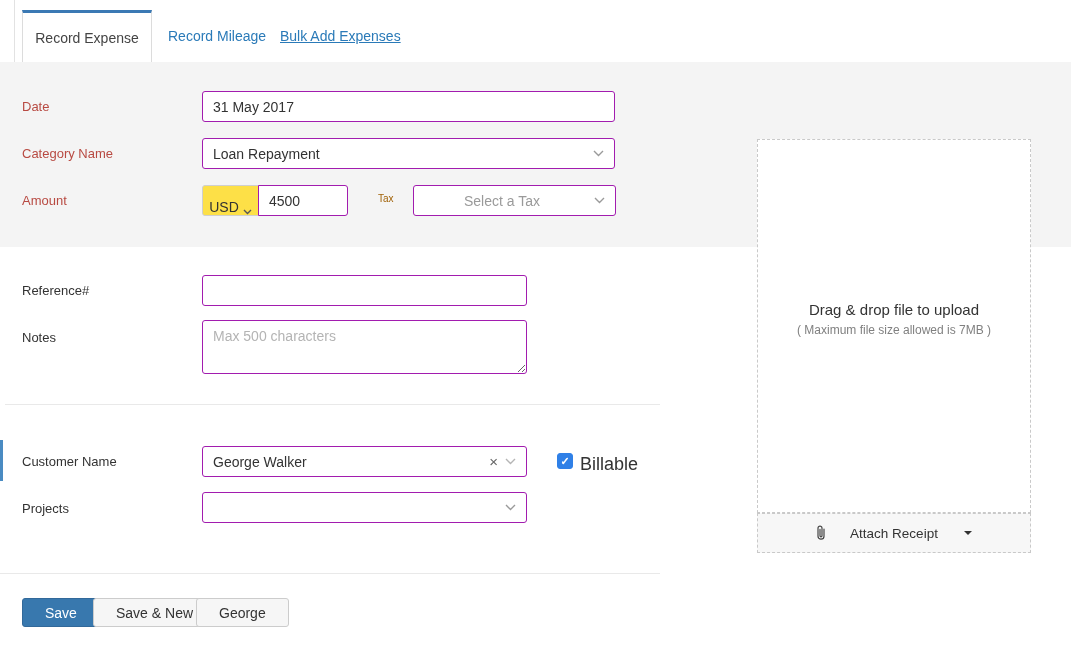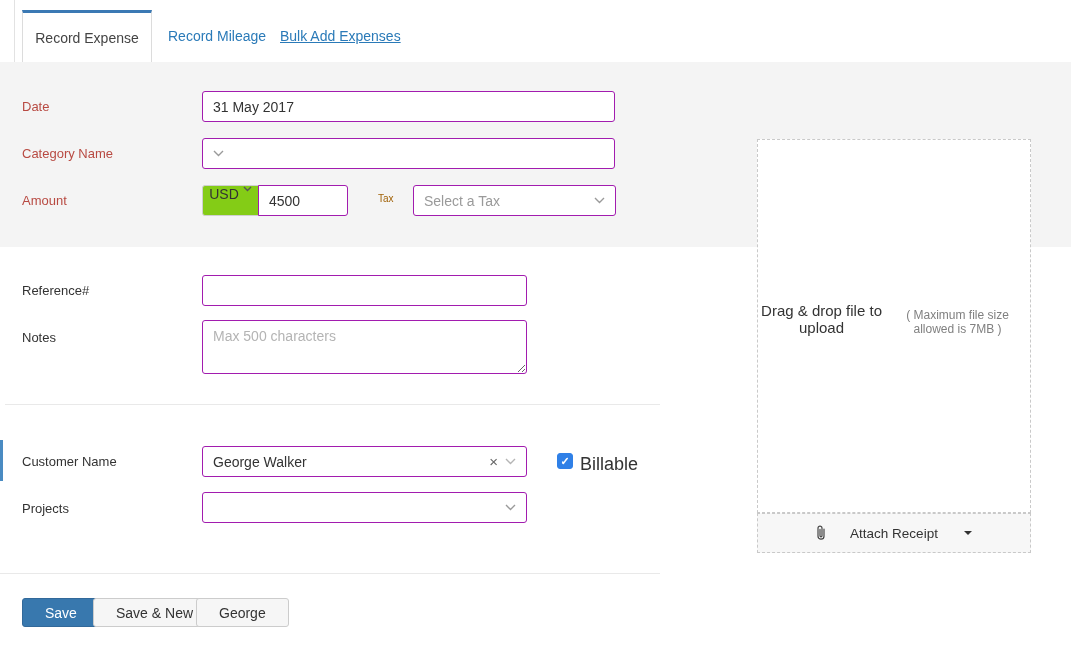--- a/index.html
+++ b/index.html
@@ -28,26 +28,26 @@
   .lbl.req { color:#b84a42; }
   
   .inp, .sel, .ta {
     position:absolute; background:#fff; border:1px solid #a21caf; border-radius:3px;
     font-family:Liberation Sans, sans-serif; font-size:14px; color:#333;
   }
   .inp { padding:0 10px; }
   .inp::placeholder, .ta::placeholder { color:#b4b4b4; }
   .sel { display:flex; align-items:center; padding:0 10px; cursor:pointer; }
   .sel .val { flex:1; overflow:hidden; white-space:nowrap; }
-  .sel .val.ph { color:#9a9a9a; }
+  .sel .val.ph { color:#9a9a9a;margin-left:40px; }
   .chev { flex:0 0 auto; display:inline-flex; }
   .currency {
     position:absolute; left:202px; top:185px; width:57px; height:31px;
-    background:#84cc16; border:1px solid #cfcfcf; border-radius:3px 0 0 3px;
-    display:flex; align-items:flex-start; justify-content:center; gap:4px;
+    background:#fde047; border:1px solid #cfcfcf; border-radius:3px 0 0 3px;
+    display:flex; align-items:flex-end; justify-content:center; gap:4px;
     font-size:14px; color:#333; cursor:pointer;
   }
   .amount-inp { left:258px; top:185px; width:90px; height:31px; border-radius:0 3px 3px 0; }
   .tax-lbl { position:absolute; left:378px; top:193px; font-size:10px; color:#a16207; }
   .ta { padding:7px 10px; resize:both; }
   .clear-x { color:#666; font-size:15px; line-height:1; margin-right:7px; cursor:pointer; }
   
   .divider { position:absolute; height:1px; background:#e9e9e9; }
   .accent { position:absolute; left:0; top:440px; width:3px; height:41px; background:#4a8bc2; }
   
@@ -67,21 +67,21 @@
     display:inline-flex; align-items:center; justify-content:center;
   }
   .btn.primary { left:22px; background:#3878ae; border:1px solid #32699a; color:#fff; }
   .btn.gray { background:#f6f6f6; border:1px solid #cccccc; color:#333; }
   .btn.b2 { left:93px; }
   .btn.b3 { left:196px; }
   
   .dropzone {
     position:absolute; left:757px; top:139px; width:274px; height:374px;
     background:#fff; border:1px dashed #c9c9c9;
-    display:flex; flex-direction:row; align-items:center; justify-content:center;
+    display:flex; flex-direction:column; align-items:center; justify-content:center;
     text-align:center; padding-bottom:14px;
   }
   .drop-title { font-size:15px; color:#333; }
   .drop-sub { font-size:12px; color:#808080; margin-top:5px; }
   .attach-bar {
     position:absolute; left:757px; top:513px; width:274px; height:40px;
     background:#f7f7f7; border:1px dashed #c9c9c9;
     display:flex; align-items:center; justify-content:center; gap:24px; cursor:pointer;
     font-size:13.5px; color:#333;
   }
@@ -98,20 +98,21 @@
   <div class="tab link t2">Record Mileage</div>
   <div class="tab link t3">Bulk Add Expenses</div>
 
   <div class="gray-band"></div>
 
   <div class="lbl req" style="top:99px;">Date</div>
   <input class="inp" style="left: 202px; top: 91px; width: 413px; height: 31px;" value="31 May 2017">
 
   <div class="lbl req" style="top:146px;">Category Name</div>
   <div class="sel" style="left:202px; top:138px; width:413px; height:31px;">
+    <span class="val">Loan Repayment</span>
     <span class="chev">
       <svg width="11" height="7" viewBox="0 0 11 7">
           <path d="M1 1l4.5 4.5L10 1" fill="none" stroke="#9a9a9a" stroke-width="1.4"></path>
         </svg>
     </span>
   </div>
 
   <div class="lbl req" style="top:193px;">Amount</div>
   <div class="currency">
     <span>USD</span>

